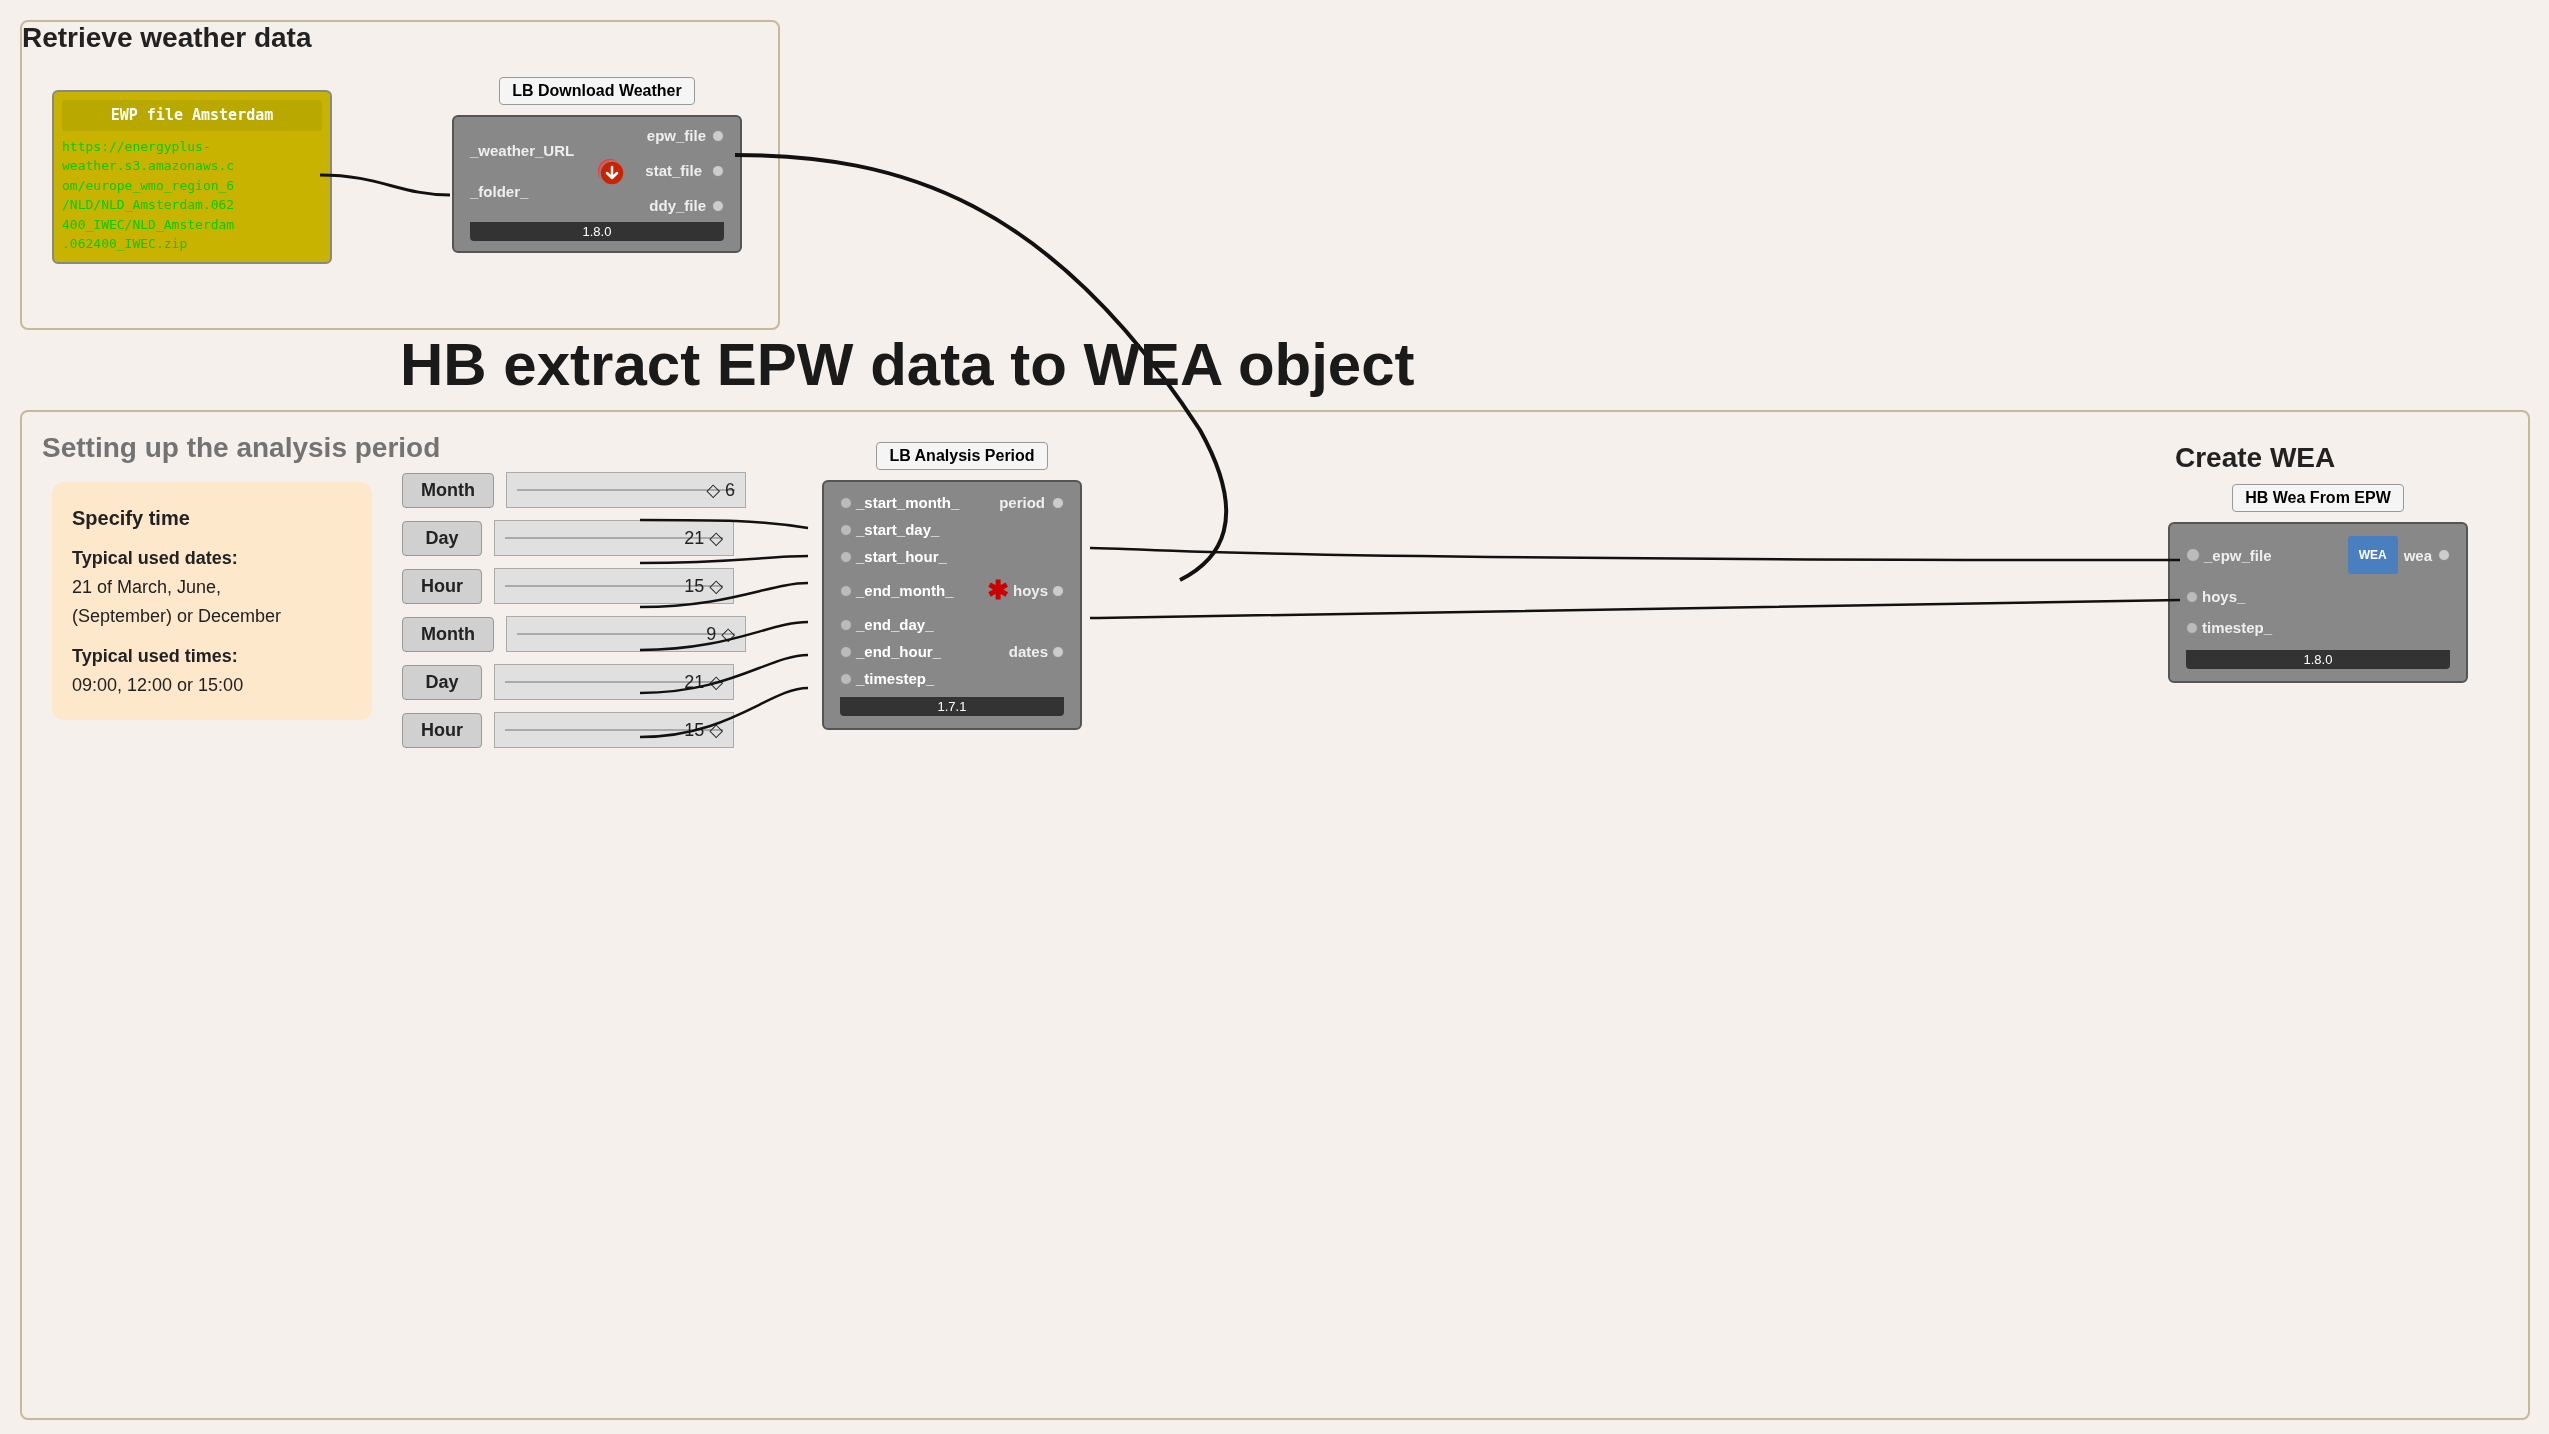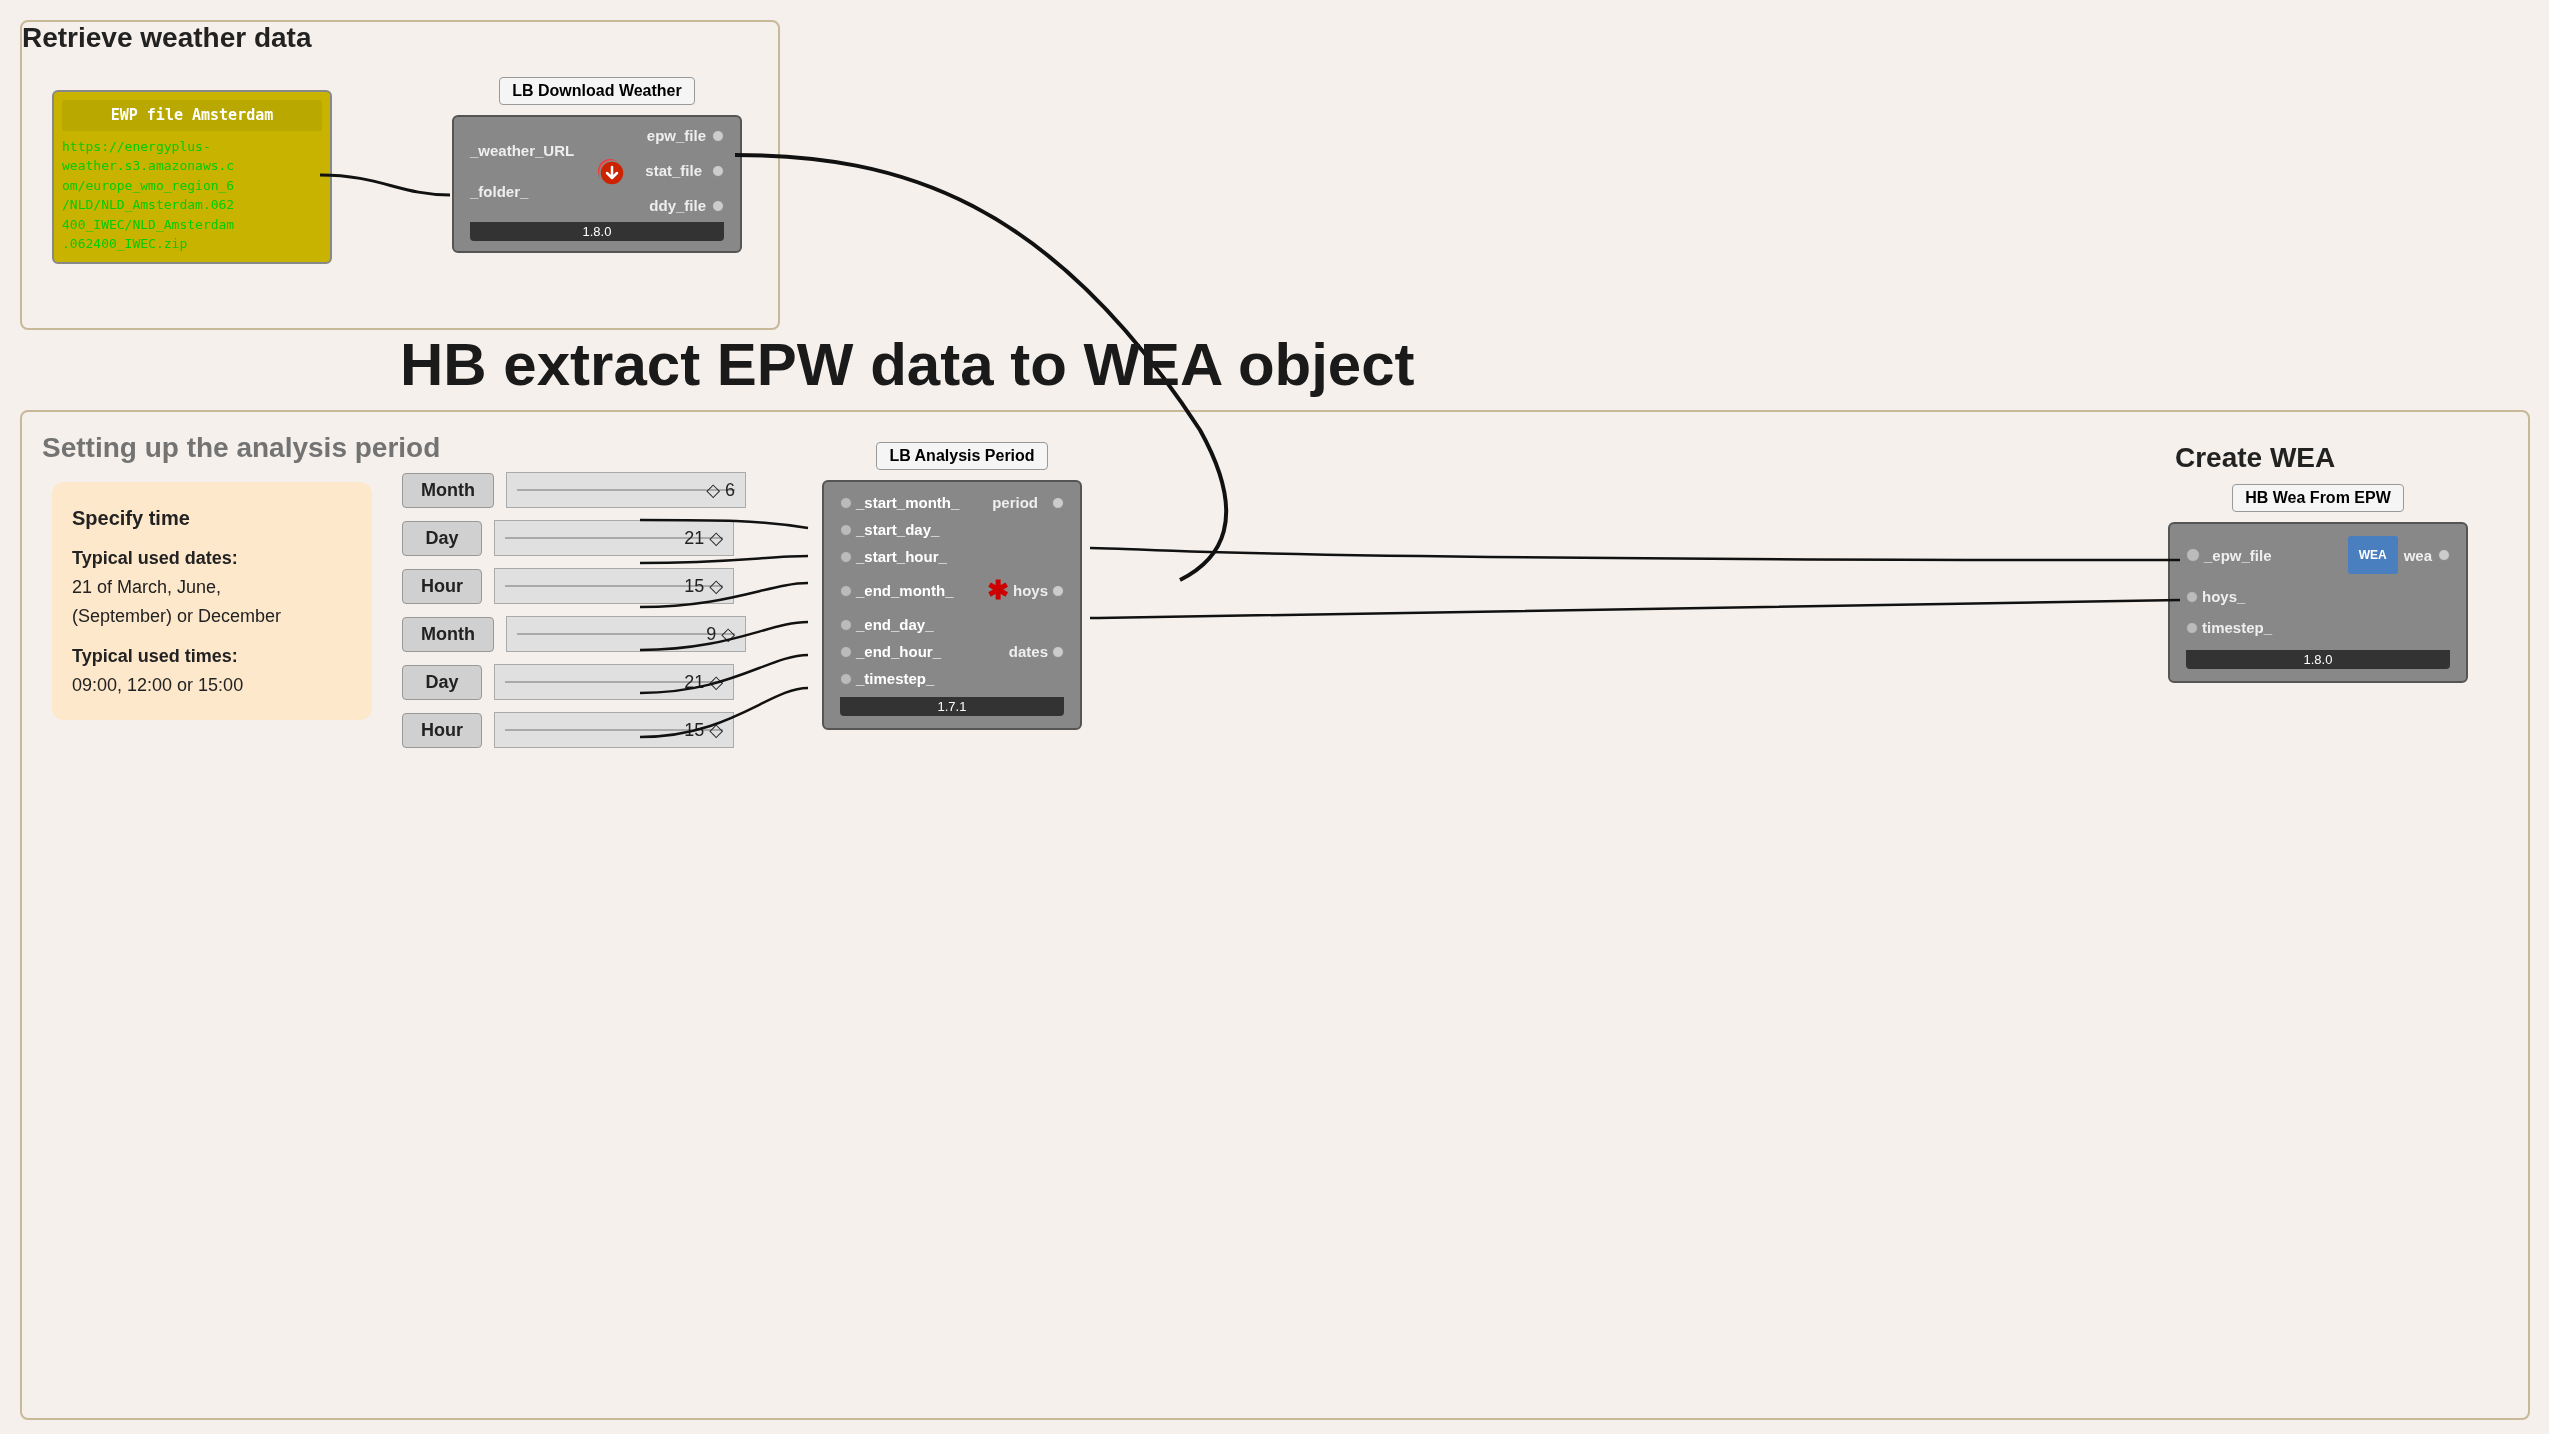--- a/index.html
+++ b/index.html
@@ -396,21 +396,21 @@
     <div class="node-label-above">
       <div class="node-label-box">LB Analysis Period</div>
     </div>
     <div class="analysis-dark-node">
 
       <div class="analysis-node-row">
         <div style="display:flex; align-items:center; gap:4px;">
           <div class="port-circle" style="background:#bbb;"></div>
           <span class="analysis-port-left">_start_month_</span>
         </div>
-        <div style="display:flex; align-items:center; gap:14px;">
+        <div style="display:flex; align-items:center; gap:7px;">
           <span class="analysis-port-right">period</span>
           <div class="port-circle"></div>
         </div>
       </div>
 
       <div class="analysis-node-row">
         <div style="display:flex; align-items:center; gap:4px;">
           <div class="port-circle" style="background:#bbb;"></div>
           <span class="analysis-port-left">_start_day_</span>
         </div>

